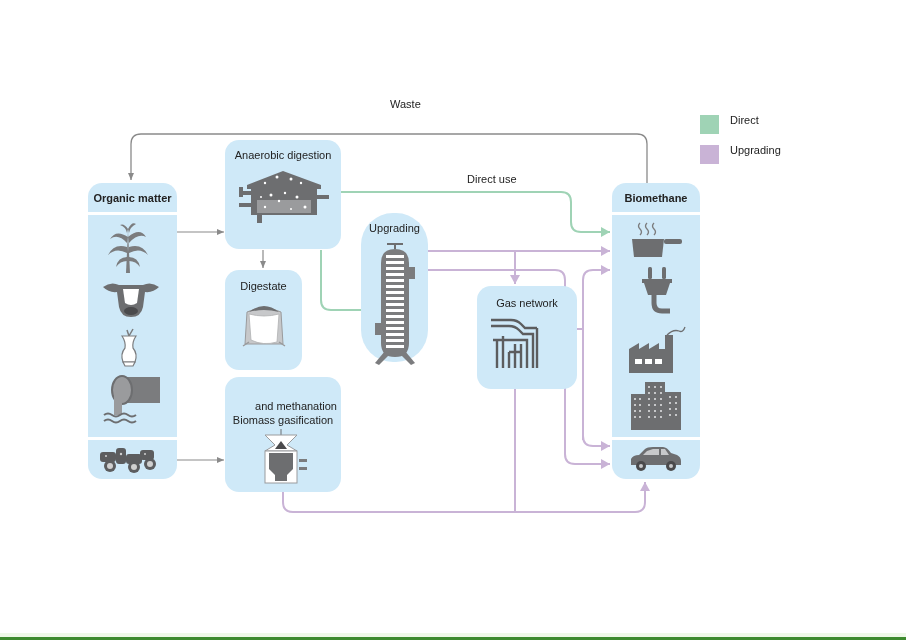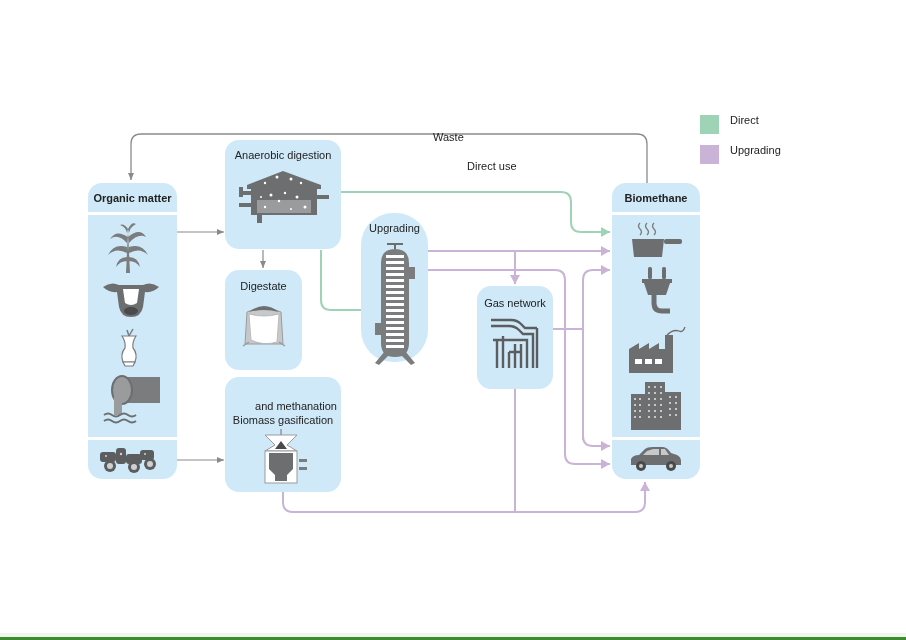--- a/index.html
+++ b/index.html
@@ -50,22 +50,22 @@
   <path d="M428,270 L555,270 Q565,270 565,280 L565,454 Q565,464 575,464 L610,464" fill="none" stroke="#c9b3d6" stroke-width="2" marker-end="url(#ah-purple)"></path>
 
   <path d="M553,329 L583,329" fill="none" stroke="#c9b3d6" stroke-width="2"></path>
   <path d="M583,440 L583,280 Q583,270 593,270 L610,270" fill="none" stroke="#c9b3d6" stroke-width="2" marker-end="url(#ah-purple)"></path>
   <path d="M583,430 L583,436 Q583,446 593,446 L610,446" fill="none" stroke="#c9b3d6" stroke-width="2" marker-end="url(#ah-purple)"></path>
 
   <path d="M283,492 L283,502 Q283,512 293,512 L635,512 Q645,512 645,502 L645,482" fill="none" stroke="#c9b3d6" stroke-width="2" marker-end="url(#ah-purple)"></path>
   <path d="M515,512 L515,380" fill="none" stroke="#c9b3d6" stroke-width="2" marker-end="url(#ah-purple)"></path>
 </svg>
 
-<div class="lbl" style="left:390px; top:131px;margin-left:43px;">Waste</div>
-<div class="lbl" style="left:467px; top:160px;text-align:center;">Direct use</div>
+<div class="lbl" style="left:390px; top:98px;">Waste</div>
+<div class="lbl" style="left:467px; top:173px;text-align:center;">Direct use</div>
 
 <div style="position:absolute; left:88px; top:183px; width:89px; height:372px;">
   <div class="col" style="left:0; top:0; width:89px; height:29px; border-radius:14px 14px 0 0;"></div>
   <div class="box-title bold" style="top:9px;">Organic matter</div>
   <div class="col" style="left:0; top:32px; width:89px; height:222px;"></div>
   <div class="col" style="left:0; top:257px; width:89px; height:39px; border-radius:0 0 14px 14px;"></div>
 
   <svg class="icon" style="left:18px; top:38px;" width="44" height="52" viewBox="0 0 44 52">
     <g fill="#7b7c7e">
       <path d="M20,52 L22,10 L24,52 Z"></path>
@@ -183,21 +183,21 @@
         <rect x="19" y="74" width="18" height="3"></rect>
         <rect x="19" y="80" width="18" height="3"></rect>
       <rect x="19" y="86" width="18" height="3"></rect>
         <rect x="19" y="92" width="18" height="3"></rect>
         <rect x="19" y="98" width="18" height="3"></rect>
       <rect x="19" y="104" width="18" height="3"></rect>
     </g>
   </svg>
 </div>
 
-<div class="box" style="left:477px; top:286px; width:76px; height:103px;">
+<div class="box" style="left:477px; top:286px; width:76px; height:103px;padding-left:24px;">
   <div class="box-title" style="top:11px;">Gas network</div>
   <svg class="icon" style="left:10px; top:30px;" width="58" height="54" viewBox="0 0 58 54">
     <g stroke="#5c5d5f" stroke-width="2.4" fill="none">
       <path d="M4,4 L24,4 Q30,4 34,8 L38,12 L50,12"></path>
       <path d="M4,10 L22,10 Q28,10 32,14 L36,18 L46,18 L46,52"></path>
       <path d="M6,24 L40,24 L40,52"></path>
       <path d="M10,24 L10,52 M16,20 L16,52 M28,28 L28,52 M34,28 L34,52"></path>
       <path d="M22,36 L22,52 M22,36 L34,36"></path>
       <path d="M50,12 L50,52"></path>
     </g>

